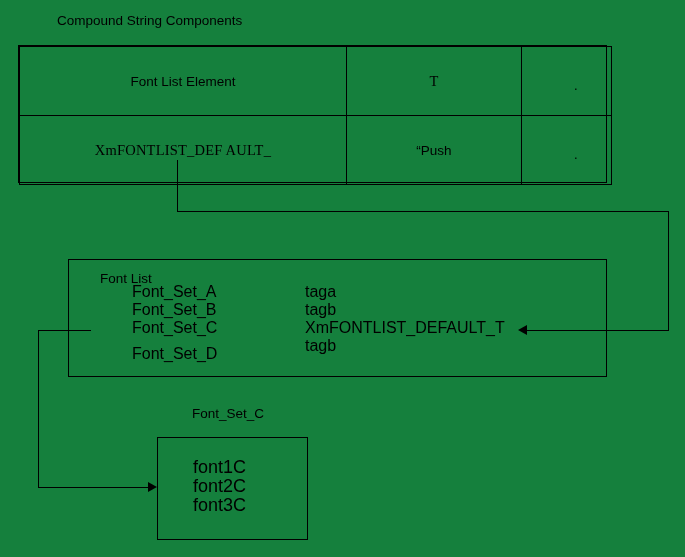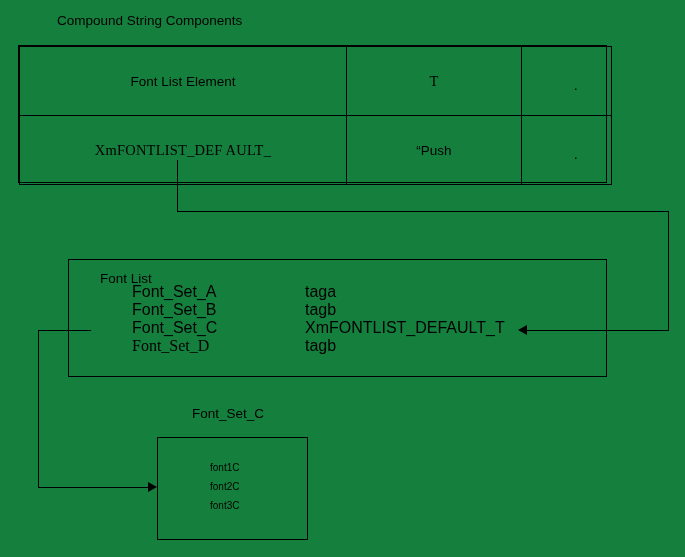--- a/index.html
+++ b/index.html
@@ -101,22 +101,22 @@
     position: absolute;
     left: 157px;
     top: 437px;
     width: 151px;
     height: 103px;
     border: 1px solid #000;
     box-sizing: border-box;
   }
   .fs-row {
     position: absolute;
-    left: 52px;
-    font-size: 10px;
+    left: 35px;
+    font-size: 18px;
     line-height: 17px;
     white-space: pre;
   }
 
   
   .conn {
     position: absolute;
     background: #000;
   }
   .conn-h { height: 1px; }
@@ -184,21 +184,21 @@
   <div id="fontlist-box">
     <div class="fl-row fl-name" style="top:24px;">Font_Set_A</div>
     <div class="fl-row fl-tag" style="top:24px;">taga</div>
 
     <div class="fl-row fl-name" style="top:42px;">Font_Set_B</div>
     <div class="fl-row fl-tag" style="top:42px;">tagb</div>
 
     <div class="fl-row fl-name" style="top:60px;">Font_Set_C</div>
     <div class="fl-row fl-tag" style="top:60px;">XmFONTLIST_DEFAULT_T</div>
 
-    <div class="fl-row fl-name" style="top:78px;font-family:Liberation Serif, serif;">Font_Set_D</div>
+    <div class="fl-row fl-name" style="top:86px;">Font_Set_D</div>
     <div class="fl-row fl-tag" style="top:78px;">tagb</div>
   </div>
 
   <div class="conn conn-h" style="left:38px; top:330px; width:53px;"></div>
   <div class="conn conn-v" style="left:38px; top:330px; height:158px;"></div>
   <div class="conn conn-h" style="left:38px; top:487px; width:117px;"></div>
   <div class="arrow-right" style="left:148px; top:482px;"></div>
 
   <div class="lbl sans" id="caption-fontsetc">Font_Set_C</div>
 

